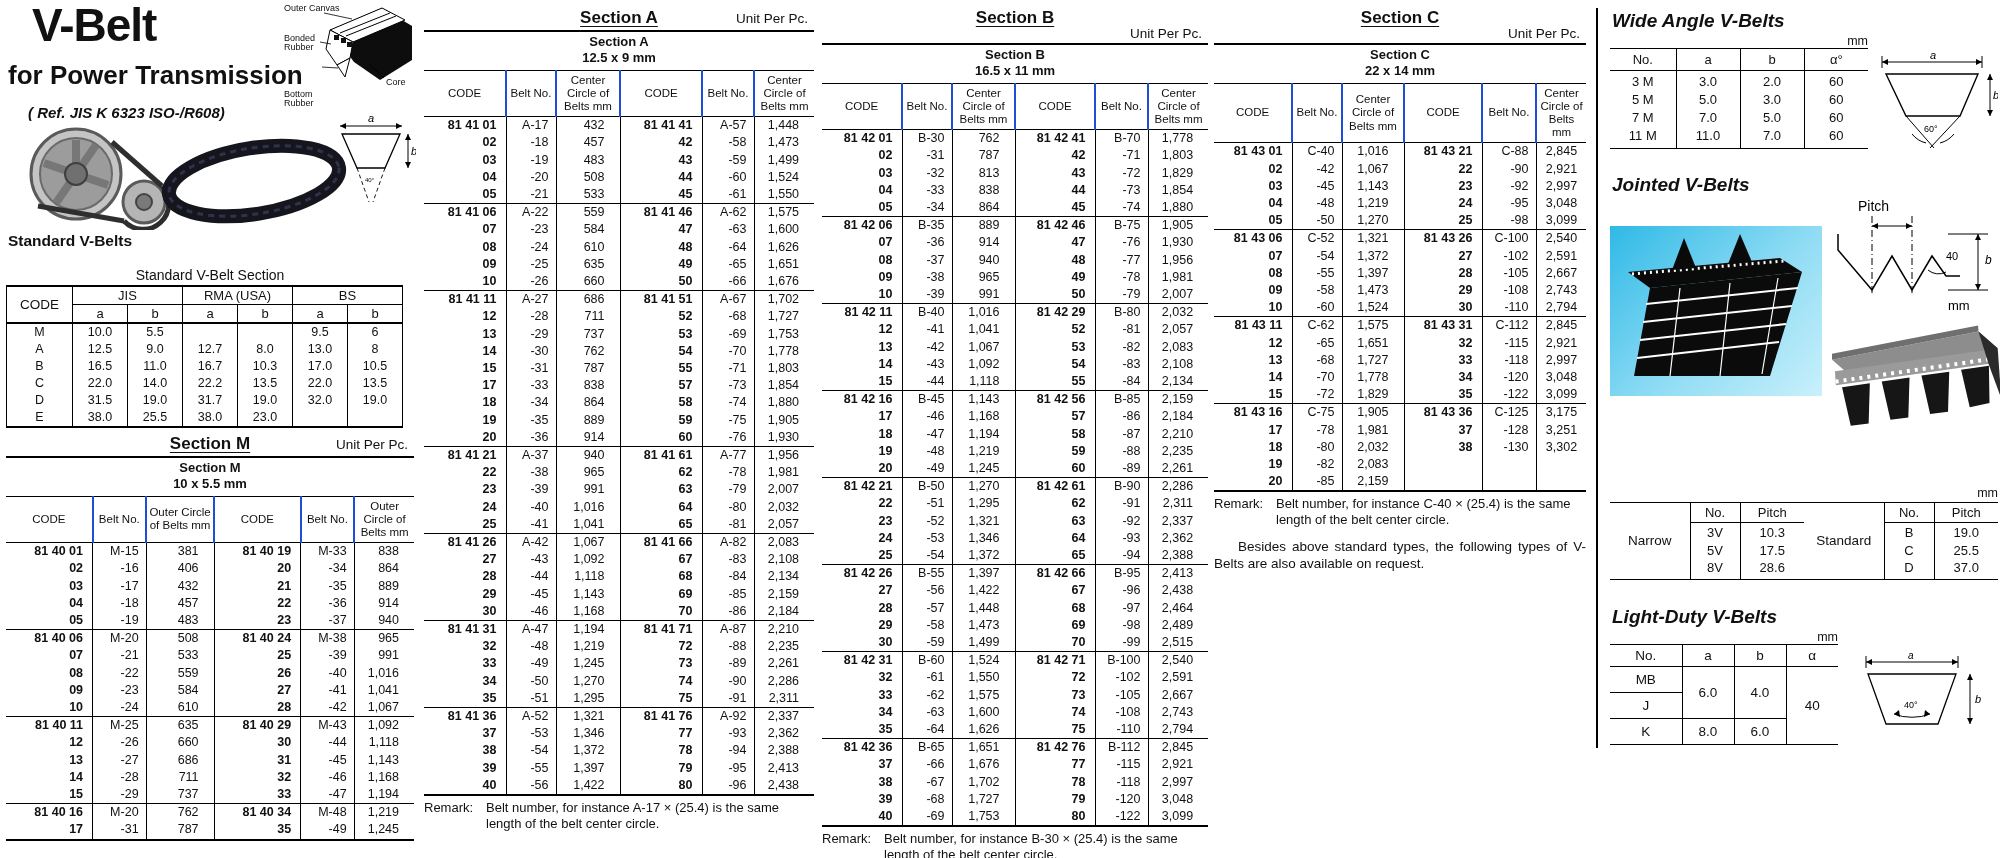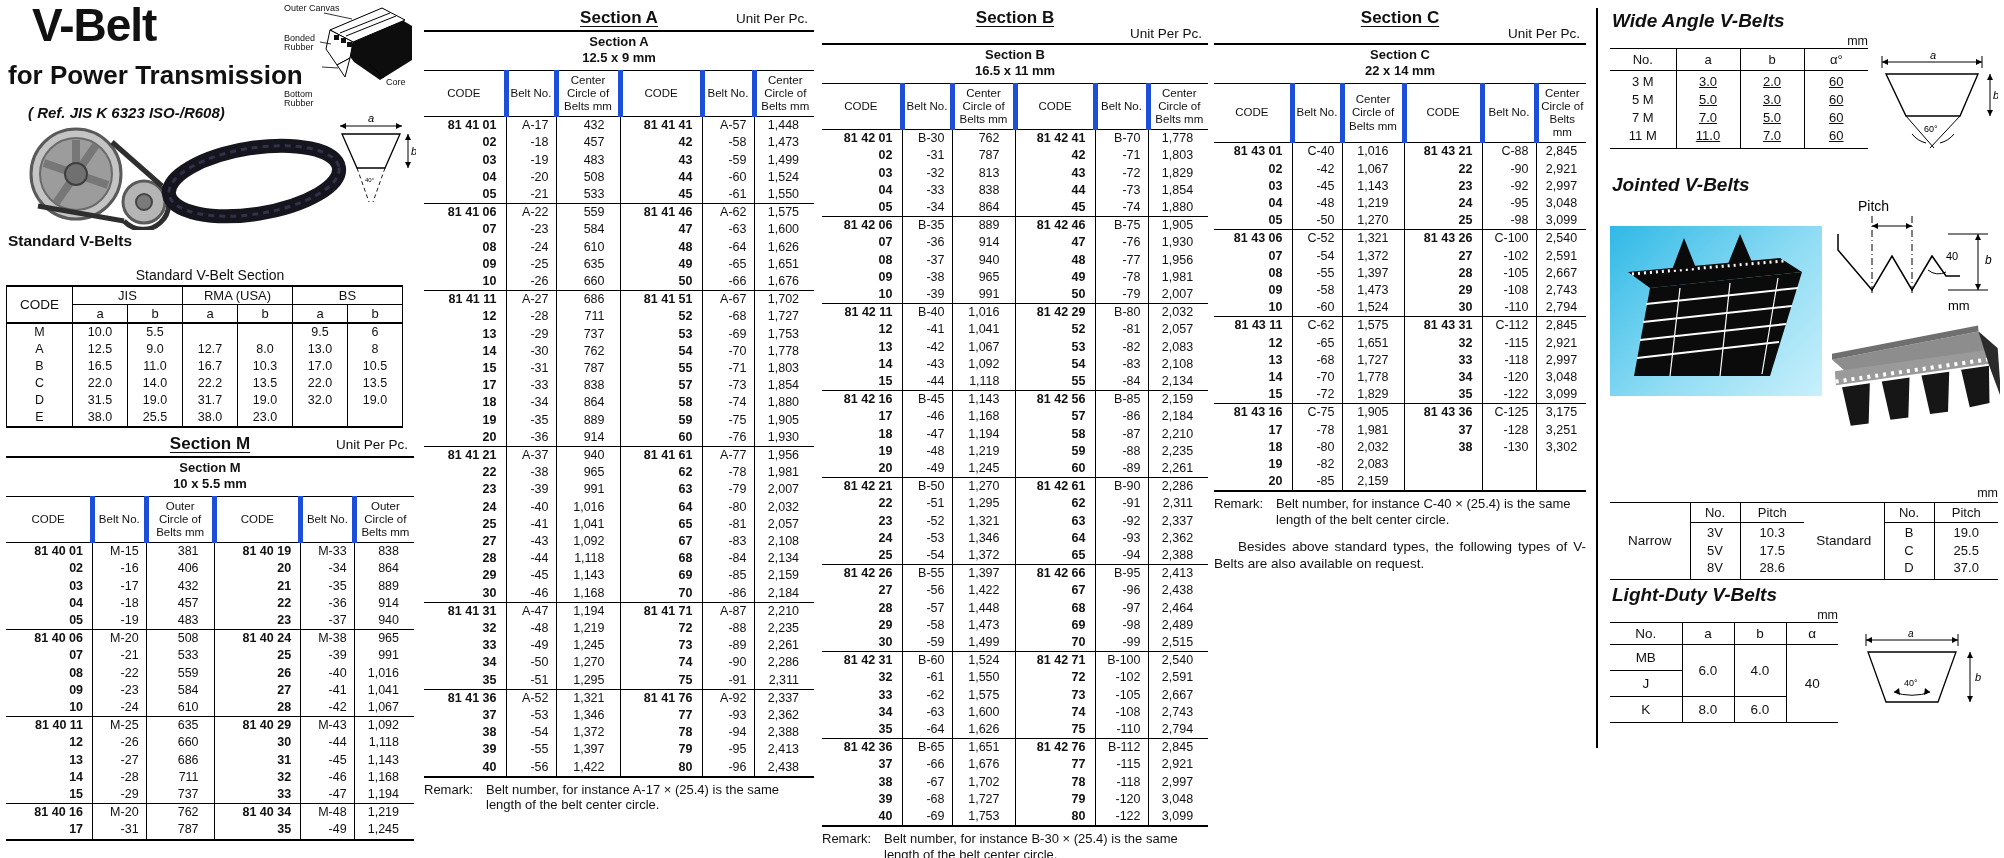--- a/index.html
+++ b/index.html
@@ -39,40 +39,40 @@
 
   
   .sec-head{position:relative;text-align:center;margin-bottom:2px;}
   .sec-head .t{font-size:17px;font-weight:bold;text-decoration:underline;text-underline-offset:3px;}
   .sec-head .u{position:absolute;right:6px;top:3px;font-size:13.5px;}
   .sec-head.stack .u{position:static;display:block;text-align:right;margin:-2px 6px 0 0;}
   .belt{width:100%;table-layout:fixed;border-top:2px solid #000;border-bottom:2px solid #000;}
   .belt .sub th{border-bottom:1.5px solid #000;font-size:13px;font-weight:bold;line-height:1.25;padding:2px 0 3px;}
   .belt .cols th{border-bottom:1.5px solid #000;font-size:11.5px;font-weight:normal;line-height:1.15;
                  padding:3px 1px;vertical-align:middle;}
-  .belt .cols th:not(:first-child){border-left:5px solid #1d4ed8;}
+  .belt .cols th:not(:first-child){border-left:2px solid #1d4ed8;}
   .belt tbody td{font-size:12.5px;line-height:15.2px;white-space:nowrap;}
   .belt tbody td:not(.c0){border-left:1px solid #000;}
   .belt tbody tr.bs td{border-top:1.5px solid #000;}
   .belt td.c0,.belt td.c3{text-align:right;padding-right:9px;font-weight:bold;}
   .belt td.c1,.belt td.c4{text-align:right;padding-right:7px;}
   .belt td.c2,.belt td.c5{text-align:right;padding-right:15px;}
   .col4 .belt td.c5{padding-right:9px;}
   .besides{font-size:13.5px;line-height:1.3;margin-top:10px;text-align:justify;}
   .besides .ind{display:inline-block;width:24px;}
 
   
   .rp-head{font-size:19px;font-weight:bold;font-style:italic;margin:6px 0 2px 2px;}
   .mm{font-size:12.5px;text-align:right;}
   .wa-wrap{position:relative;height:126px;}
   .wa-table{width:258px;border-top:1.5px solid #000;border-bottom:1.5px solid #000;table-layout:fixed;}
   .wa-table th{font-size:13px;font-weight:normal;border-bottom:1.5px solid #000;padding:3px 0;}
   .wa-table th:not(:first-child){border-left:1px solid #000;}
   .wa-table td{font-size:13px;text-align:center;line-height:16px;}
-  .wa-table td:not(.c0){border-left:1px solid #000;text-decoration:underline;}
+  .wa-table td:not(.c0){border-left:1px solid #000;}
   .wa-table tbody tr:first-child td{padding-top:3px;}
   .wa-table tbody tr:last-child td{padding-bottom:4px;}
 
   .jointed-wrap{position:relative;height:282px;margin-top:2px;}
   .cyan-box{position:absolute;left:0;top:28px;width:212px;height:170px;
             background:linear-gradient(135deg,#2fb9e6 0%,#8fdcf4 55%,#c9f0fb 100%);}
 
   .ns-table{width:388px;table-layout:fixed;border-top:1.5px solid #000;border-bottom:1.5px solid #000;margin-top:2px;}
   .ns-table th{font-size:13px;font-weight:normal;border-bottom:1px solid #000;border-left:1px solid #000;padding:2px 0;}
   .ns-table td{font-size:13px;text-align:center;line-height:15.5px;}
@@ -635,20 +635,28 @@
             <td class="c4">-80</td>
             <td class="c5">2,032</td>
           </tr>
           <tr>
             <td class="c0">25</td>
             <td class="c1">-41</td>
             <td class="c2">1,041</td>
             <td class="c3">65</td>
             <td class="c4">-81</td>
             <td class="c5">2,057</td>
+          </tr>
+          <tr class="bs">
+            <td class="c0">81 41 26</td>
+            <td class="c1">A-42</td>
+            <td class="c2">1,067</td>
+            <td class="c3">81 41 66</td>
+            <td class="c4">A-82</td>
+            <td class="c5">2,083</td>
           </tr>
           <tr>
             <td class="c0">27</td>
             <td class="c1">-43</td>
             <td class="c2">1,092</td>
             <td class="c3">67</td>
             <td class="c4">-83</td>
             <td class="c5">2,108</td>
           </tr>
           <tr>
@@ -1483,21 +1491,21 @@
       </tr>
       <tr>
         <td>8V</td>
         <td>28.6</td>
         <td>D</td>
         <td>37.0</td>
       </tr>
     </tbody>
       </table>
 
-    <div class="rp-head" style="margin-top:4px;">Light-Duty V-Belts</div>
+    <div class="rp-head" style="margin-top:26px;">Light-Duty V-Belts</div>
     <div class="ld-wrap">
       <div class="mm" style="width:228px;">mm</div>
       <table class="ld-table">
         <colgroup>
             <col style="width:72px">
             <col style="width:52px">
             <col style="width:52px">
             <col style="width:52px">
           </colgroup>
         <tbody>

